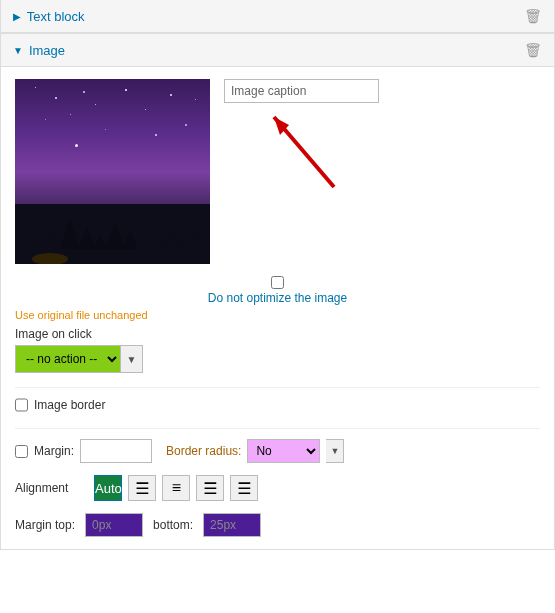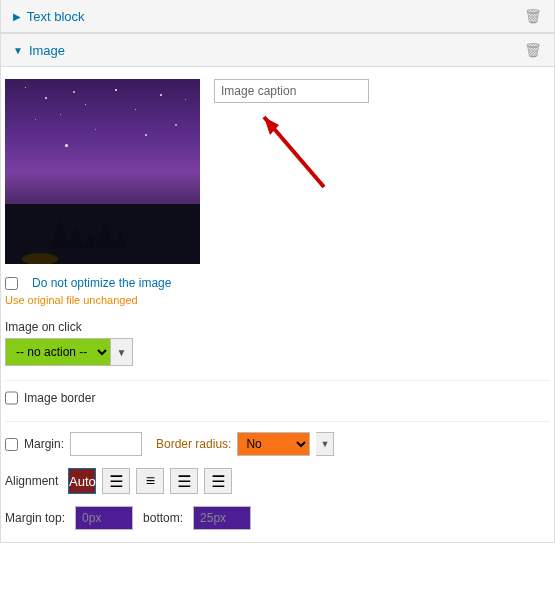--- a/index.html
+++ b/index.html
@@ -40,21 +40,21 @@
     .text-block-section {
       border: 1px solid #ddd;
       border-top: none;
       margin-bottom: 0;
     }
     .image-section {
       border: 1px solid #ddd;
       border-top: none;
     }
     .image-section-body {
-      padding: 12px 4px;
+      padding: 12px 14px;
     }
 
     .image-row {
       display: flex;
       gap: 14px;
       align-items: flex-start;
       margin-bottom: 12px;
     }
     .image-preview {
       width: 195px;
@@ -89,31 +89,32 @@
     
     .red-arrow {
       position: absolute;
       top: 28px;
       left: 30px;
     }
 
     .checkbox-row {
       display: flex;
       align-items: center;
-      gap: 14px;
+      gap: 2px;
       margin-bottom: 4px;
+      flex-direction: column;
     }
     .checkbox-row label {
       color: #0073aa;
       font-size: 12px;
     }
     .hint-text {
       color: #e68a00;
       font-size: 11px;
-      margin-bottom: 14px;
+      margin-bottom: 6px;
       margin-left: 0;
     }
 
     .field-label {
       font-size: 12px;
       margin-bottom: 4px;
       color: #333;
     }
     .dropdown-row {
       display: flex;
@@ -188,21 +189,21 @@
     }
     .border-radius-part label {
       font-size: 12px;
       color: #a16207;
     }
     .border-radius-select {
       border: 1px solid #bbb;
       padding: 2px 4px;
       font-size: 12px;
       height: 24px;
-      background: #f97316;
+      background: #f0abfc;
       min-width: 45px;
     }
     .border-radius-btn {
       border: 1px solid #bbb;
       border-left: none;
       background: #f0f0f0;
       height: 24px;
       width: 18px;
       cursor: pointer;
       display: flex;
@@ -214,35 +215,35 @@
 
     .alignment-row {
       display: flex;
       align-items: center;
       gap: 6px;
       margin-bottom: 12px;
     }
     .alignment-row .align-label {
       font-size: 12px;
       color: #333;
-      margin-right: 4px;
+      margin-right: 20px;
     }
     .align-btn {
       border: 1px solid #bbb;
       background: #f0f0f0;
       width: 28px;
       height: 26px;
       cursor: pointer;
       display: flex;
       align-items: center;
       justify-content: center;
       font-size: 13px;
     }
     .align-btn.active {
-      background: #7f1d1d;
+      background: #15803d;
       border-color: #0073aa;
       color: #fff;
     }
 
     .margin-row {
       display: flex;
       align-items: center;
       gap: 10px;
     }
     .margin-row .margin-label {

